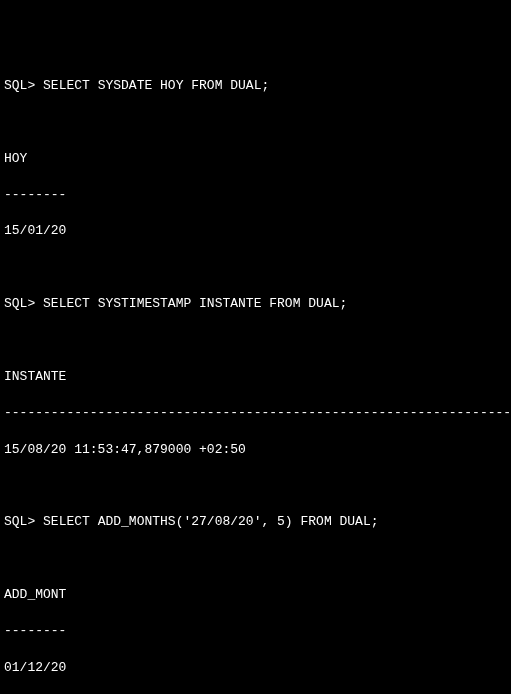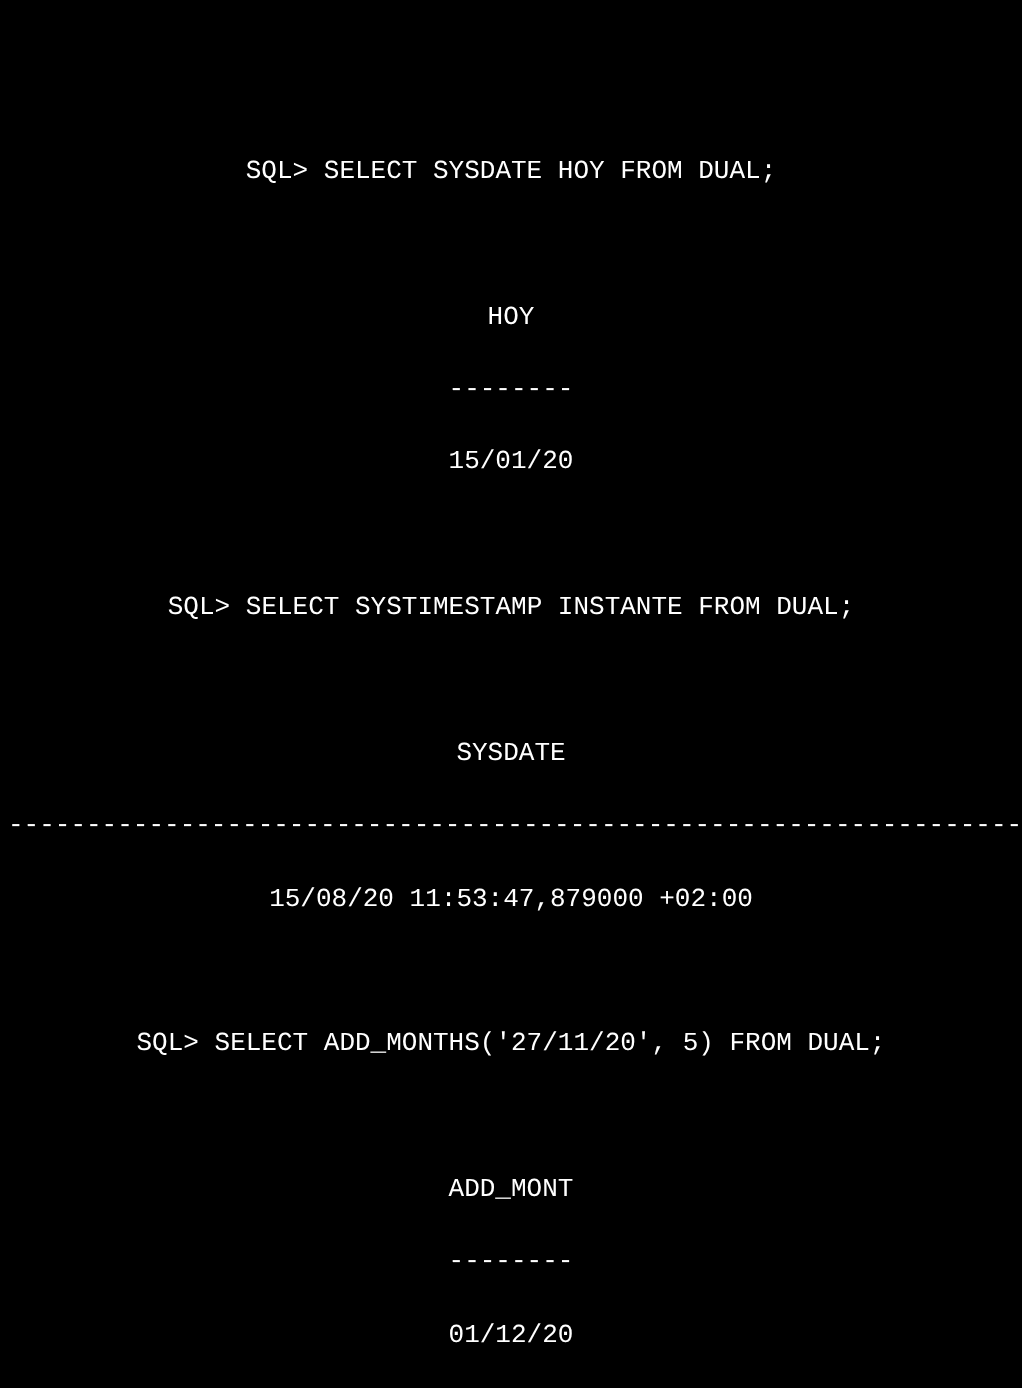--- a/index.html
+++ b/index.html
@@ -11,41 +11,40 @@
     margin: 0;
     padding: 4px;
     white-space: pre;
     width: 511px;
     box-sizing: border-box;
     overflow: hidden;
   }
   .line {
     display: block;
     min-height: 1.4em;
-    text-align: center;
   }
 </style>
 </head>
 <body>
 
 
 
 <span class="line"><span>SQL&gt;</span> <span>SELECT SYSDATE HOY FROM DUAL;</span></span>
 <span class="line"></span>
 <span class="line">HOY</span>
 <span class="line">--------</span>
 <span class="line">15/01/20</span>
 <span class="line"></span>
 <span class="line"><span>SQL&gt;</span> <span>SELECT SYSTIMESTAMP INSTANTE FROM DUAL;</span></span>
 <span class="line"></span>
-<span class="line">SYSDATE</span>
+<span class="line">INSTANTE</span>
 <span class="line">---------------------------------------------------------------------------</span>
-<span class="line">15/08/20 11:53:47,879000 +02:00</span>
+<span class="line">15/08/20 11:53:47,879000 +02:50</span>
 <span class="line"></span>
-<span class="line"><span>SQL&gt;</span> <span>SELECT ADD_MONTHS('27/11/20', 5) FROM DUAL;</span></span>
+<span class="line"><span>SQL&gt;</span> <span>SELECT ADD_MONTHS('27/08/20', 5) FROM DUAL;</span></span>
 <span class="line"></span>
 <span class="line">ADD_MONT</span>
 <span class="line">--------</span>
 <span class="line">01/12/20</span>
 
 
 
 
 
 

